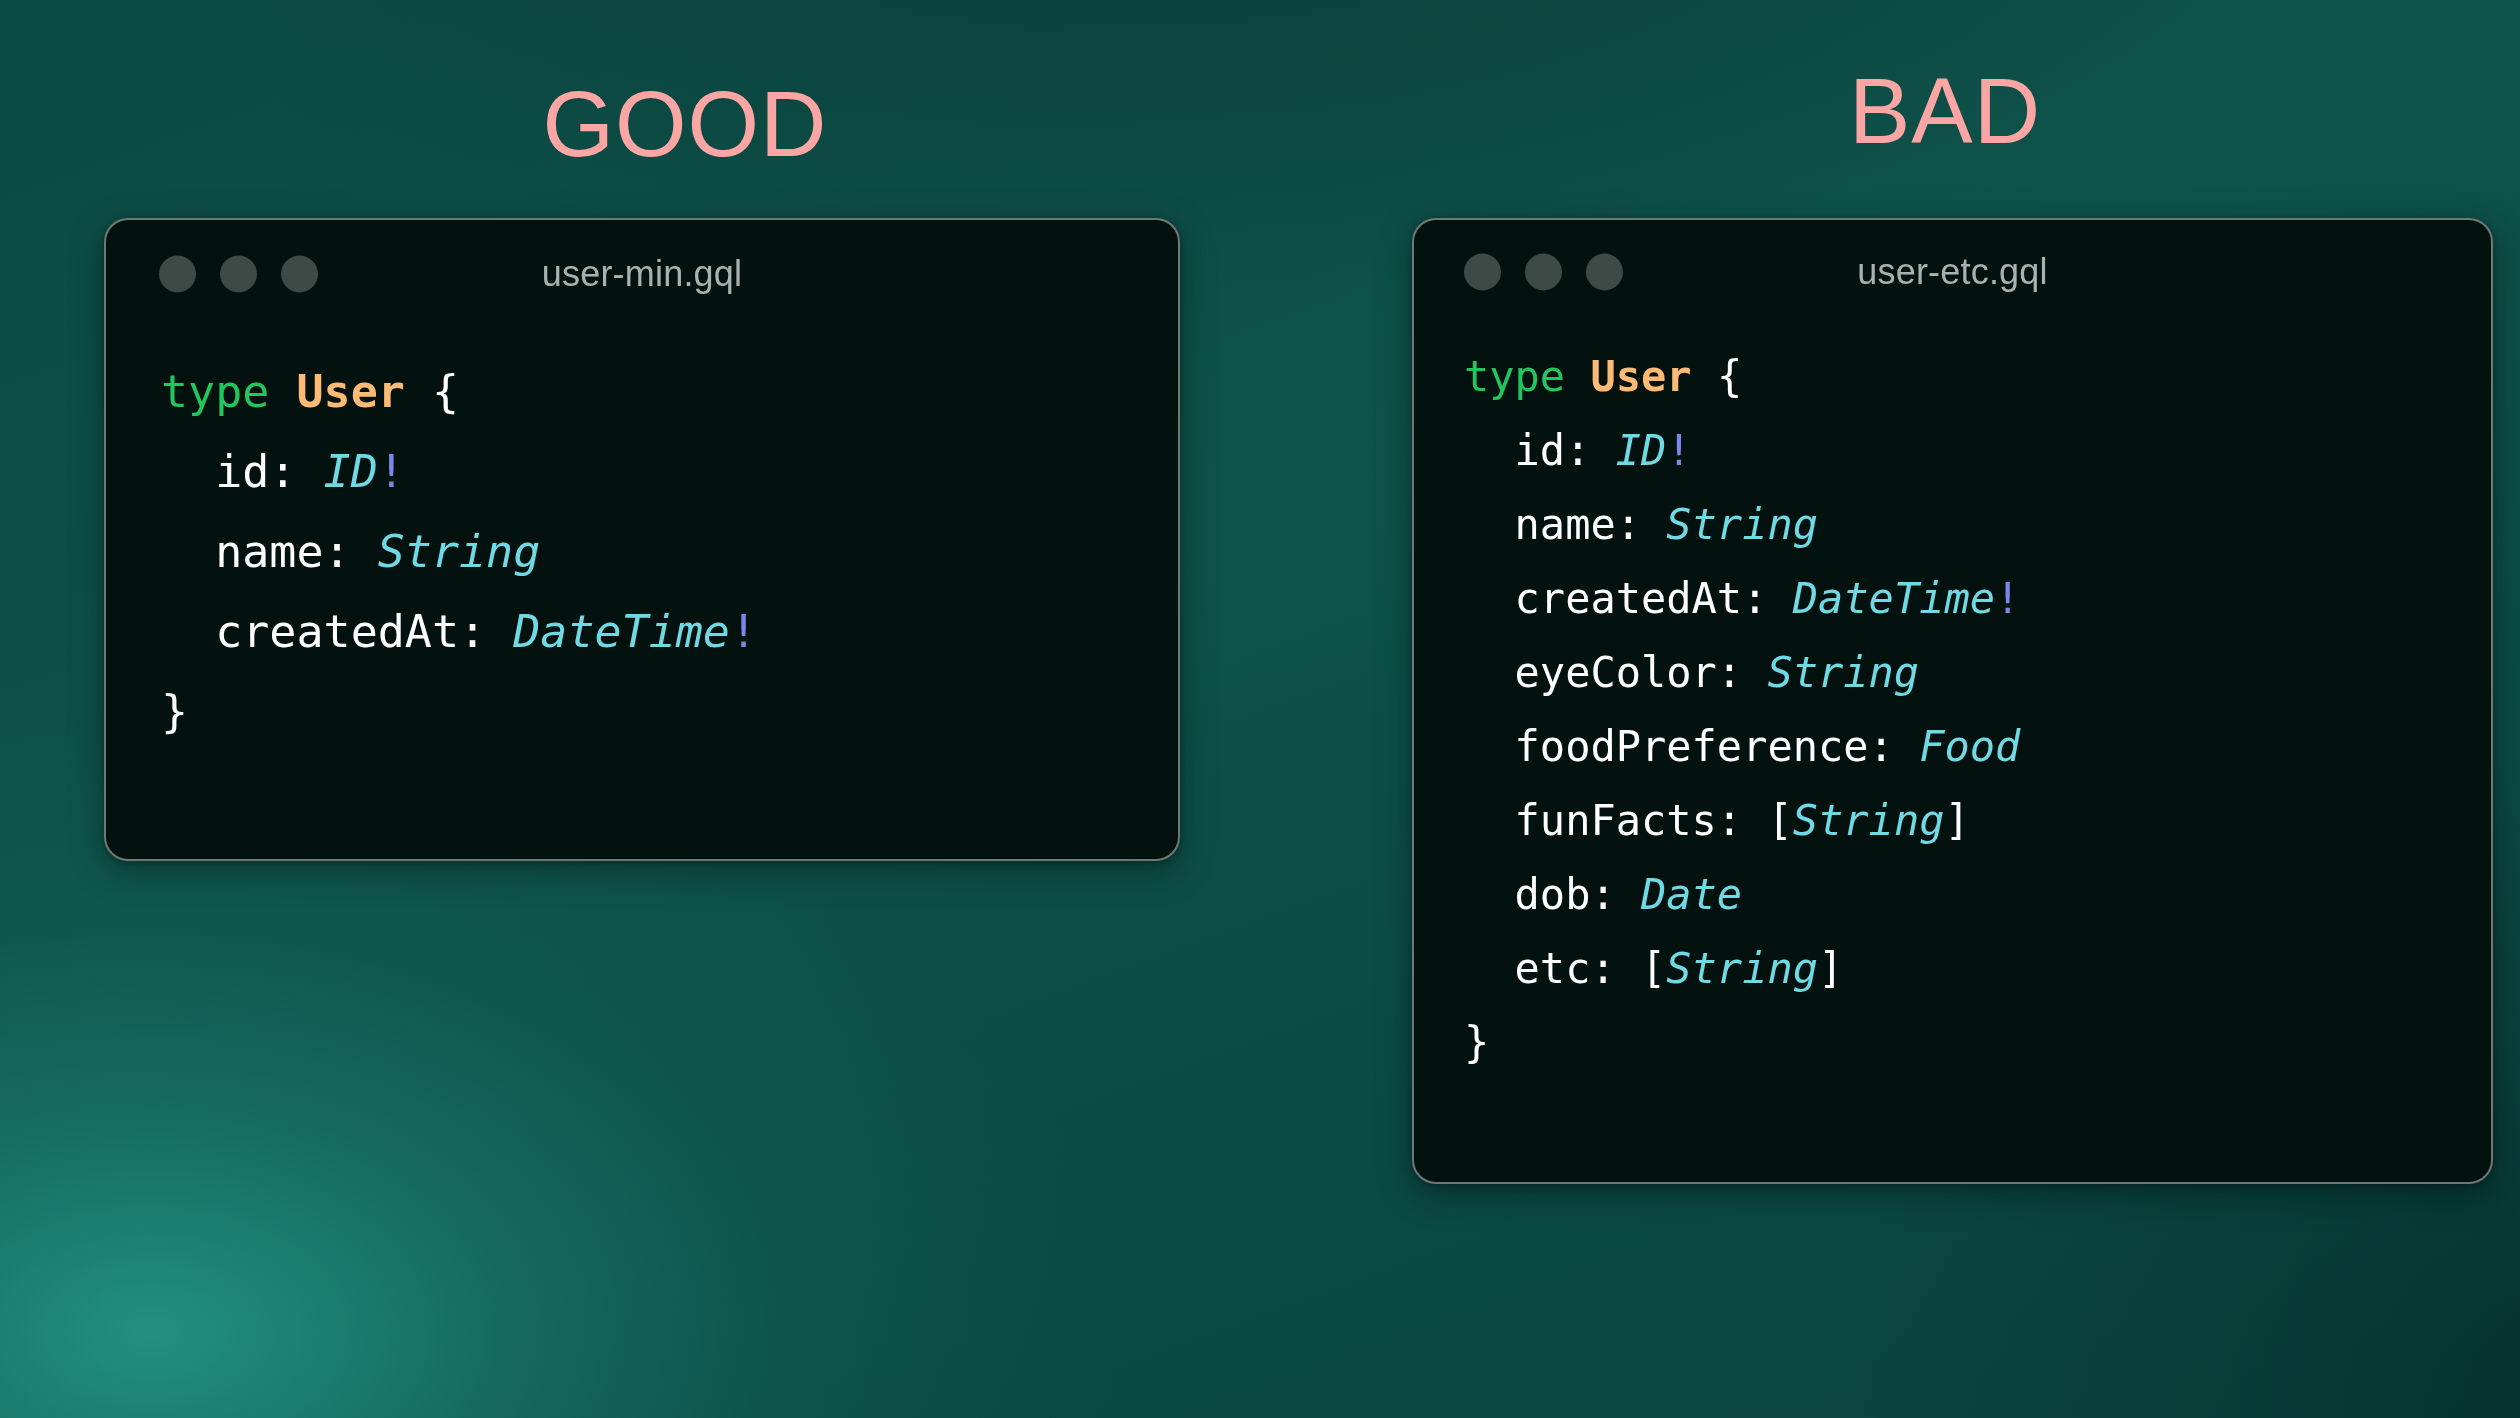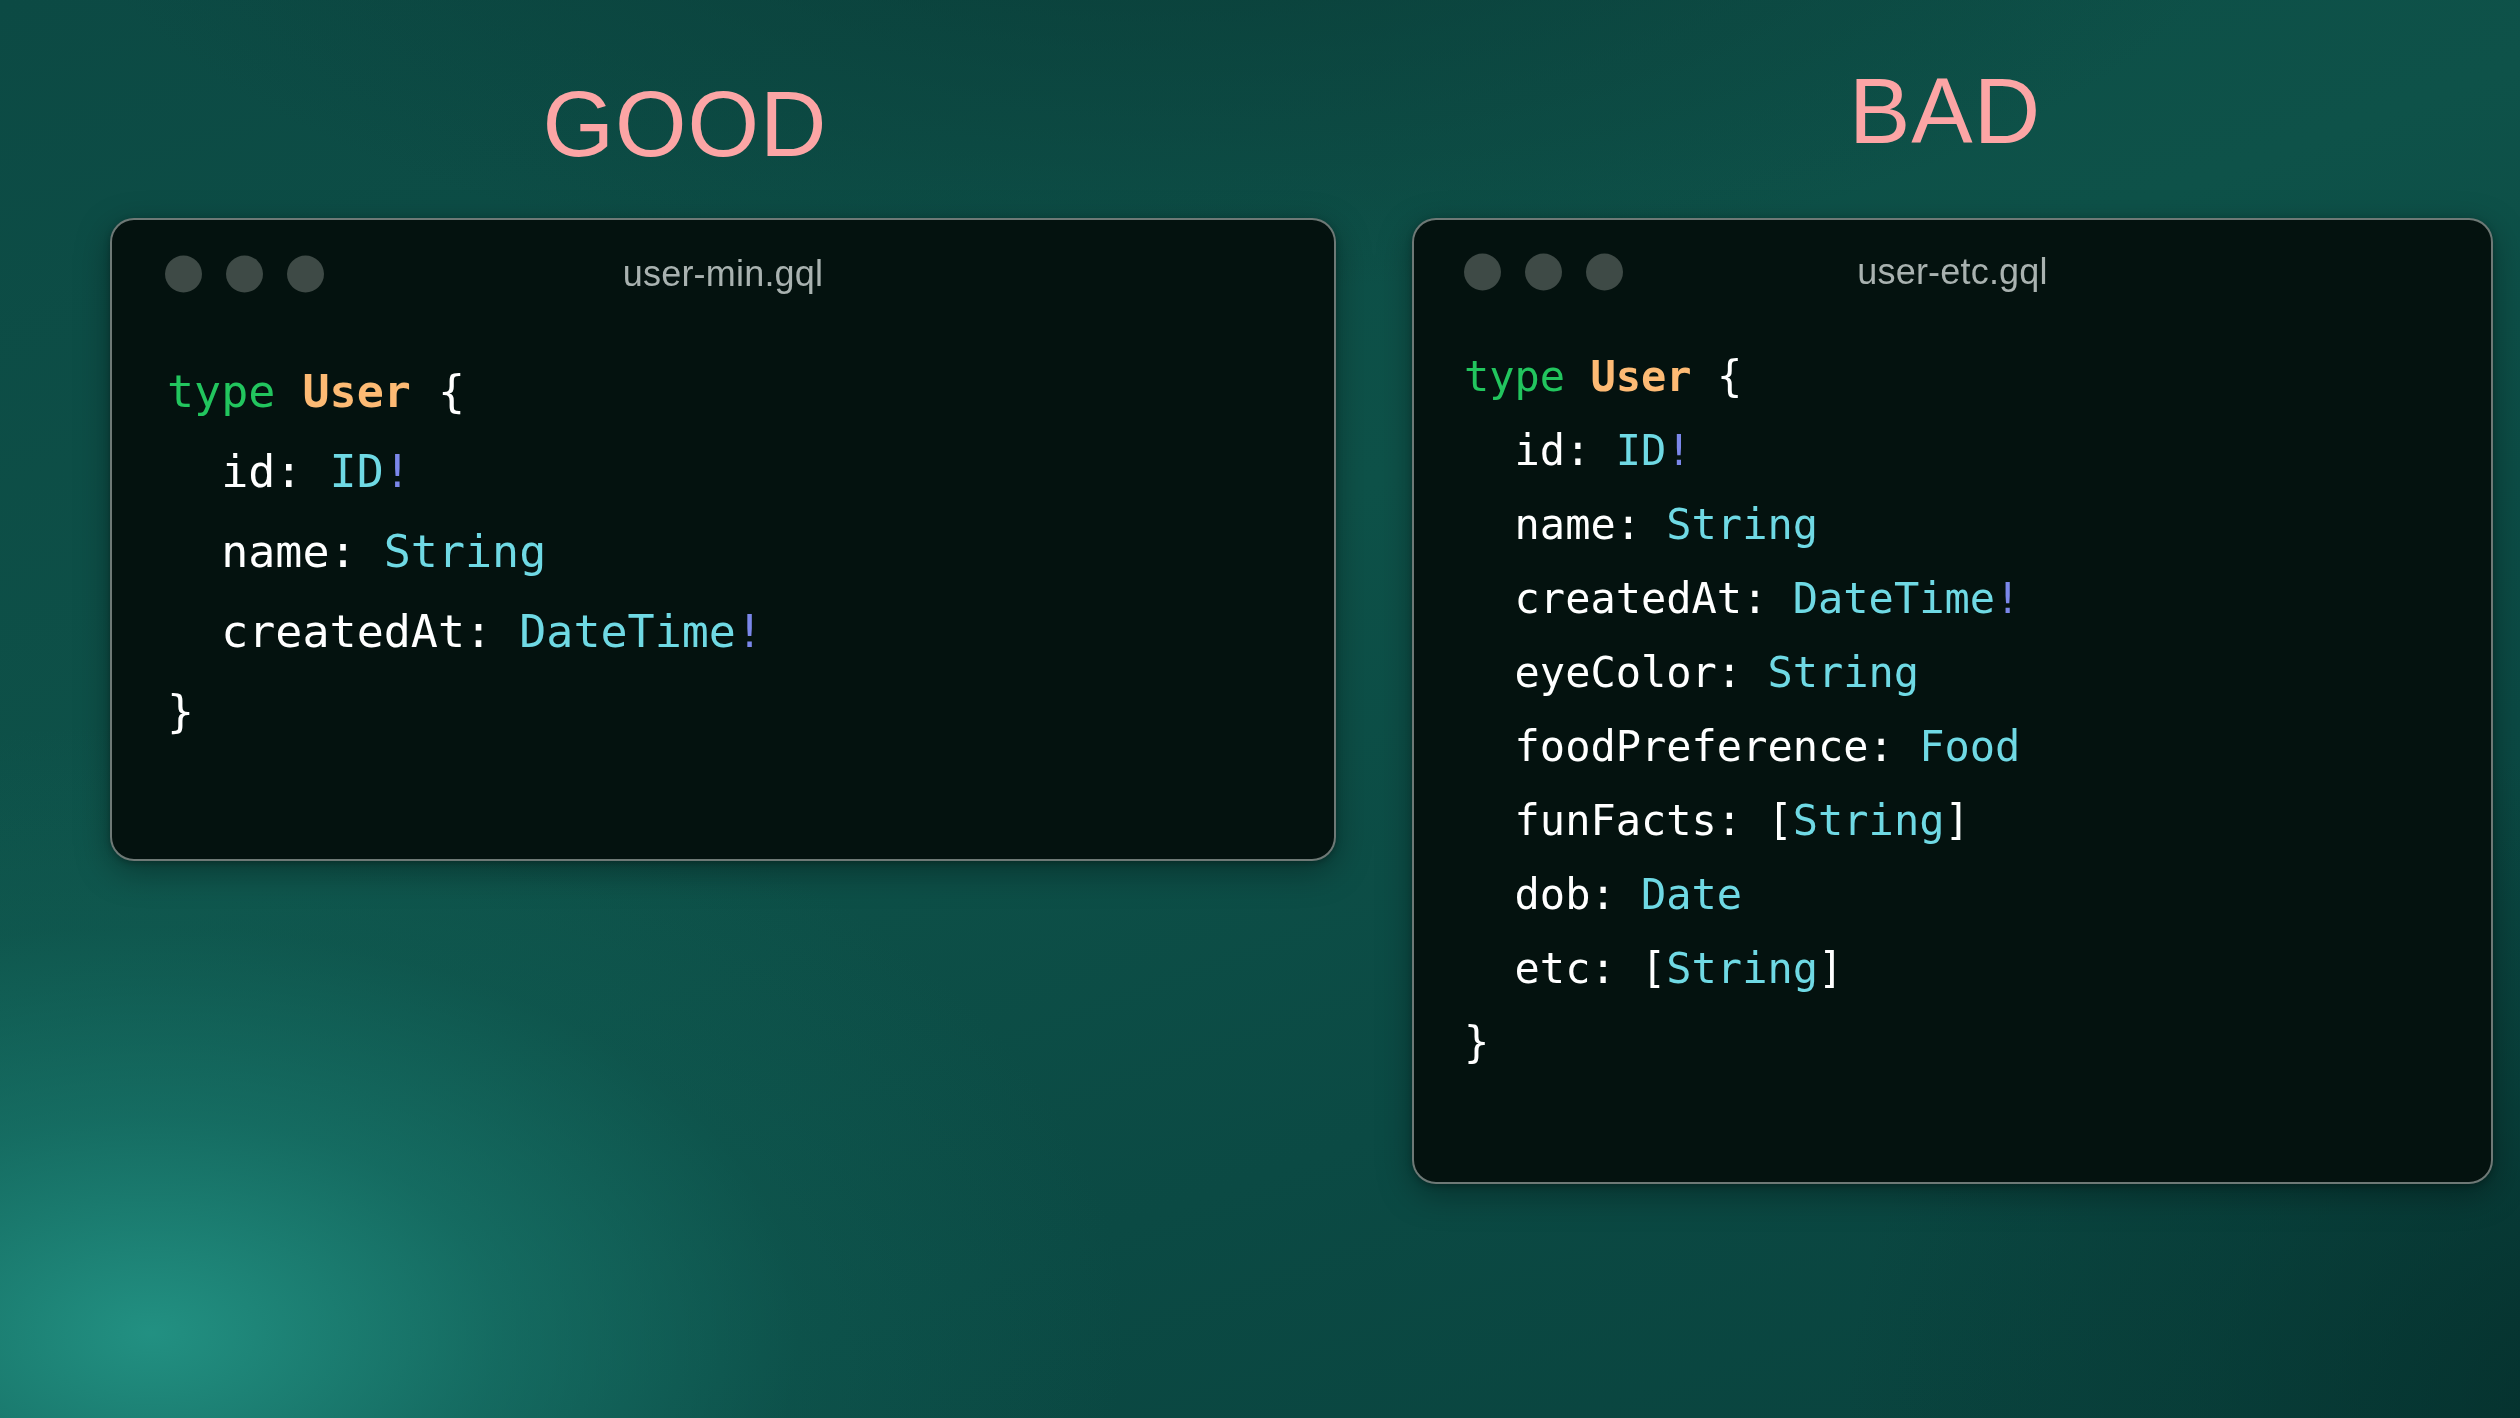--- a/index.html
+++ b/index.html
@@ -67,22 +67,22 @@
     background:#04120f;
     border:2px solid rgba(176,186,183,0.62);
     border-radius:24px;
     box-shadow:
       0 10px 34px rgba(0,0,0,0.34),
       0 2px 6px rgba(0,0,0,0.26);
     overflow:hidden;
   }
 
   #card-good {
-    left:110px;  top:218px;
-    width:1226px; height:643px;
+    left:104px;  top:218px;
+    width:1076px; height:643px;
   }
   #card-bad {
     left:1376px; top:218px;
     width:1081px; height:966px;margin-left:36px;
   }
 
   
   .titlebar {
     position:relative;
     height:108px;
@@ -125,21 +125,21 @@
   }
   #code-bad {
     padding:16px 0 0 50px;
     font-size:42px;
     line-height:74px;
   }
 
   .tok-kw    { color:#22c55e; }   
   .tok-name  { color:#fdba74;font-weight:bold; }   
   .tok-punct { color:#ffffff; }   
-  .tok-type  { color:#6fd9e4; }   
+  .tok-type  { color:#6fd9e4;font-style:italic; }   
   .tok-bang  { color:#7b87ea; }   
 </style>
 </head>
 <body>
 
 <div id="bg-base"></div>
 <div id="bg-glow-left"></div>
 <div id="bg-glow-top"></div>
 <div id="bg-dark-right"></div>
 

